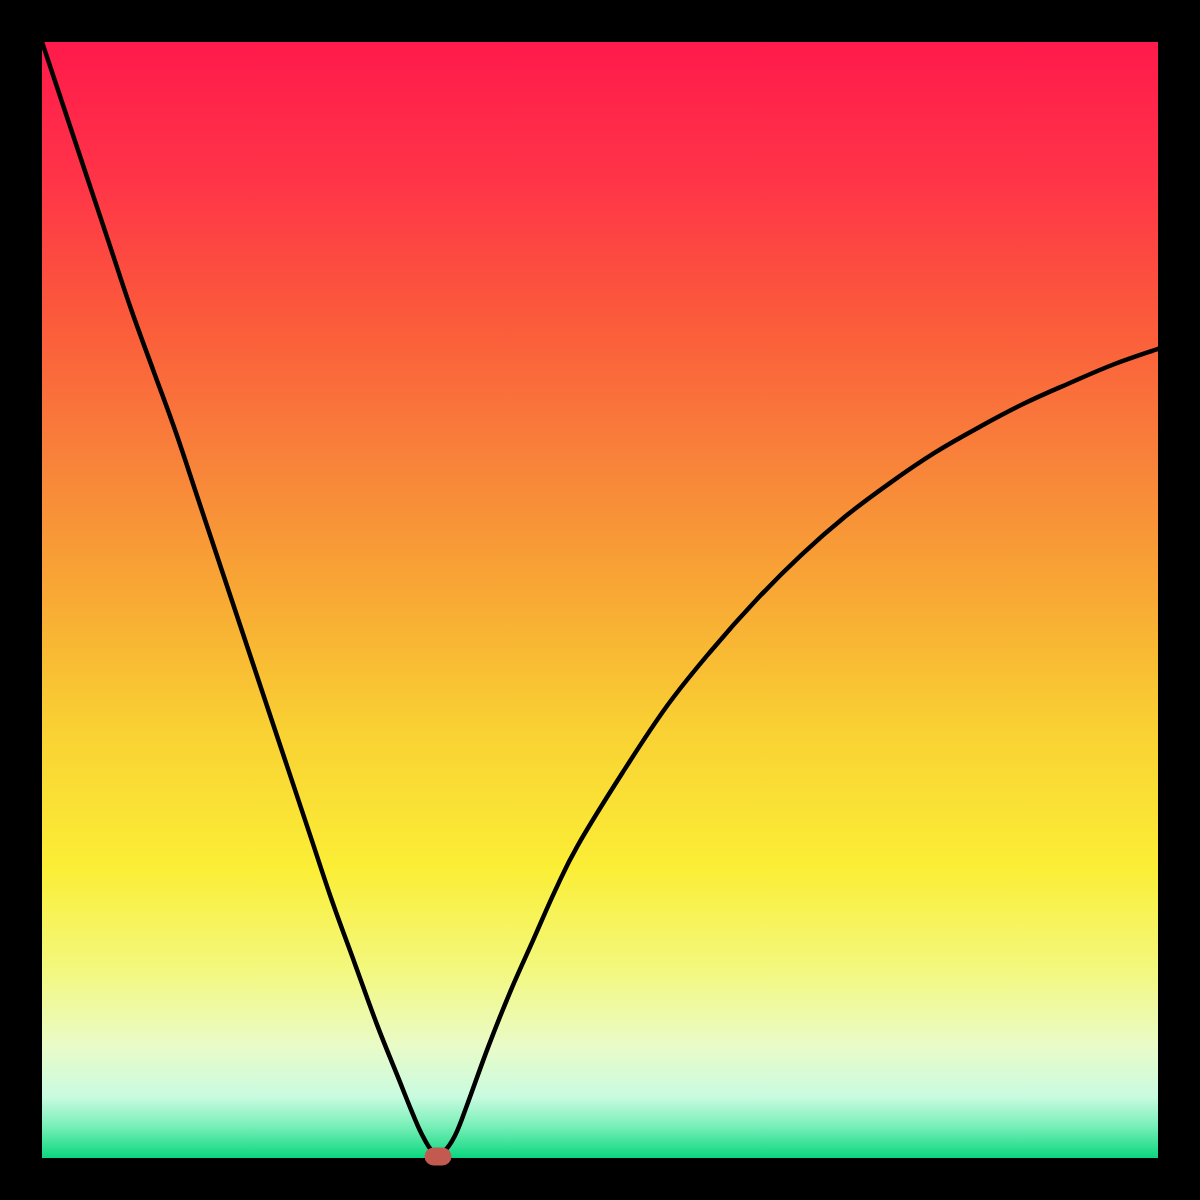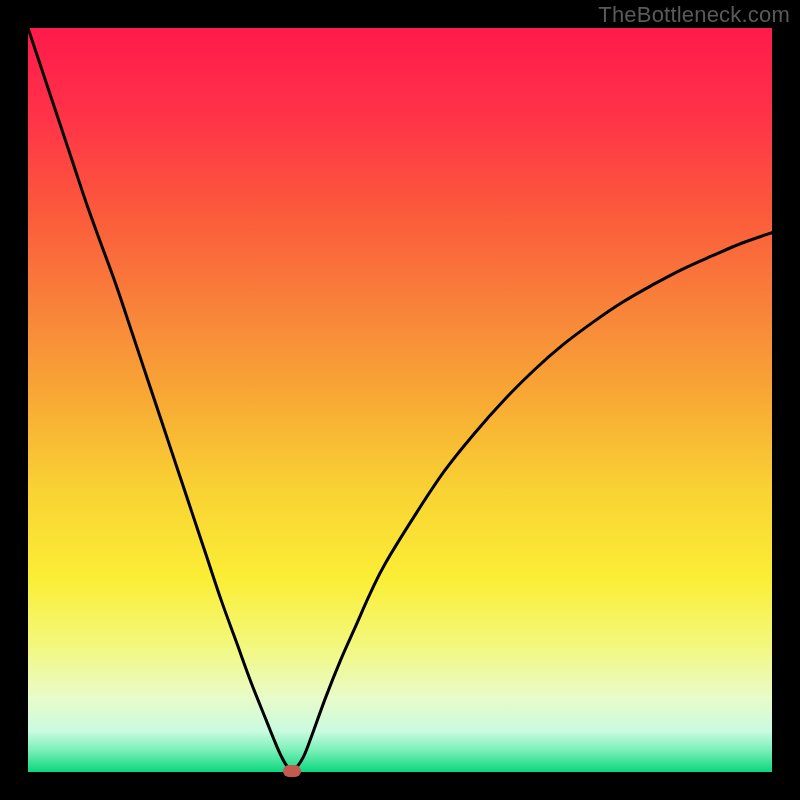--- a/index.html
+++ b/index.html
@@ -45,21 +45,20 @@
     height: 12px;
     border-radius: 6px;
     background: #c25a4f;
     transform: translate(-50%, -50%);
   }
 </style>
 </head>
 <body>
 
 <div class="frame">
-  <div class="watermark">TheBottleneck.com</div>
   <div class="plot">
     <svg id="chart-svg" viewBox="0 0 744 744">
       <defs>
         <linearGradient id="bg-grad" x1="0" y1="0" x2="0" y2="1">
             <stop offset="0%" stop-color="#ff1a4b"></stop>
             <stop offset="12%" stop-color="#ff3348"></stop>
             <stop offset="25%" stop-color="#fb5b3b"></stop>
             <stop offset="38%" stop-color="#f8843a"></stop>
             <stop offset="50%" stop-color="#f8aa34"></stop>
             <stop offset="62%" stop-color="#f9d233"></stop>

